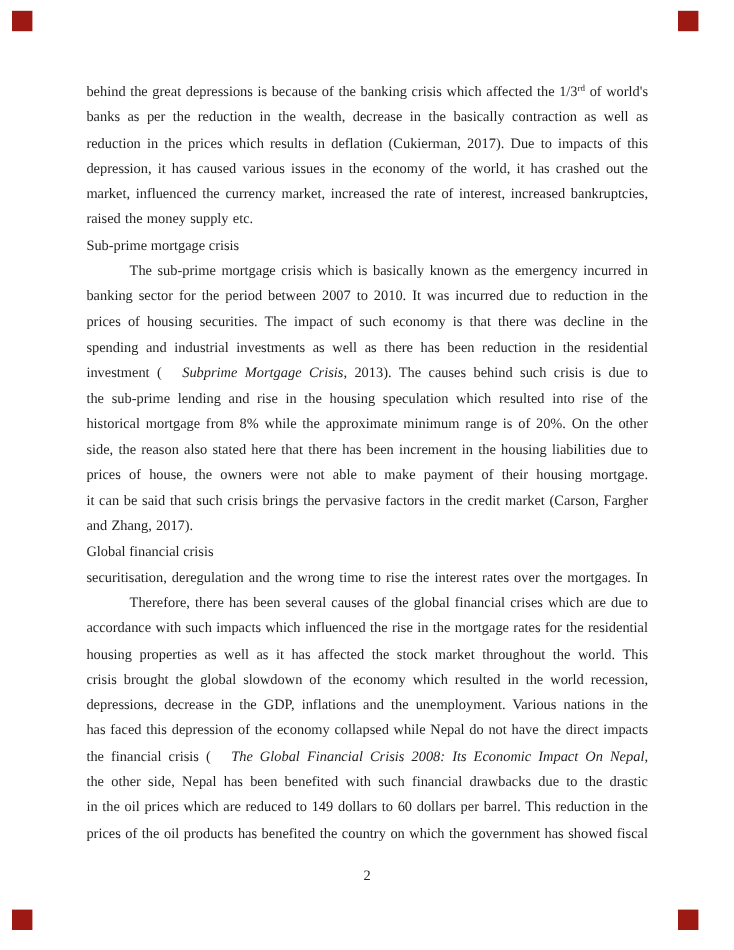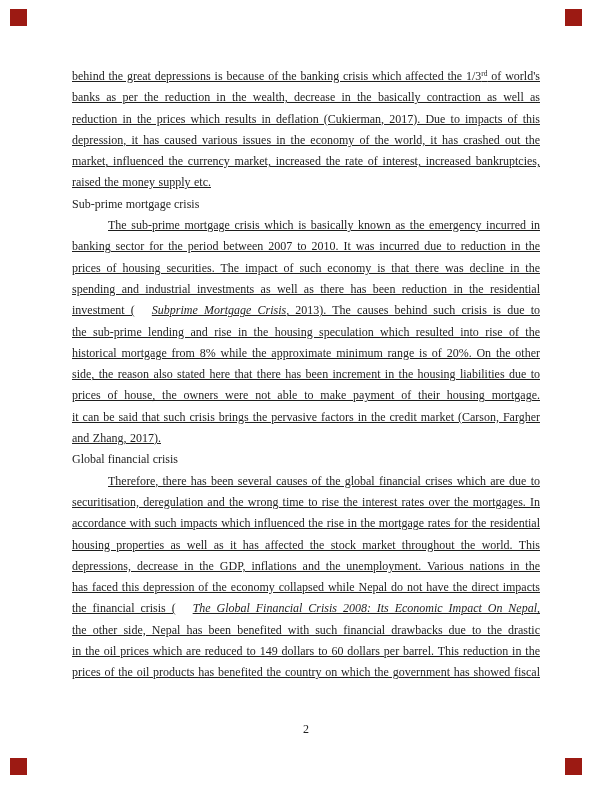--- a/index.html
+++ b/index.html
@@ -14,21 +14,21 @@
   }
   .marker { position: absolute; width: 17px; height: 17px; }
   .marker.tl { left: 10px;  top: 9px; }
   .marker.tr { left: 565px; top: 9px; }
   .marker.bl { left: 10px;  top: 758px; }
   .marker.br { left: 565px; top: 758px; }
   .content {
     position: absolute;
     left: 72px; top: 66px; width: 468px;
   }
-  .para { margin: 0; text-decoration: underline; }
+  .para { margin: 0; }
   .line {
     height: 21.3px; line-height: 21.3px;
     overflow: hidden;
     text-align: justify;
     text-align-last: justify;
     word-spacing: 0.5px;
   }
   .line.end { text-align: center; text-align-last: left; }
   .line.indent { text-indent: 36px; }
   .heading { height: 21.3px; line-height: 21.3px; }
@@ -77,24 +77,25 @@
         <div class="line"><span>prices of house, the owners were not able to make payment of their housing mortgage. Therefore,</span></div>
         <div class="line"><span>it can be said that such crisis brings the pervasive factors in the credit market (Carson, Fargher</span></div>
         <div class="line end"><span>and Zhang, 2017).</span></div>
       </div>
 
     <div class="heading">
       <span class="u">Global financial crisis</span>
     </div>
 
     <div class="para">
+        <div class="line"><span>securitisation, deregulation and the wrong time to rise the interest rates over the mortgages. In</span></div>
         <div class="line indent"><span>Therefore, there has been several causes of the global financial crises which are due to</span></div>
-        <div class="line"><span>securitisation, deregulation and the wrong time to rise the interest rates over the mortgages. In</span></div>
         <div class="line"><span>accordance with such impacts which influenced the rise in the mortgage rates for the residential</span></div>
         <div class="line"><span>housing properties as well as it has affected the stock market throughout the world. This financial</span></div>
+        <div class="line"><span>crisis brought the global slowdown of the economy which resulted in the world recession,</span></div>
         <div class="line"><span>depressions, decrease in the GDP, inflations and the unemployment. Various nations in the world</span></div>
         <div class="line"><span>has faced this depression of the economy collapsed while Nepal do not have the direct impacts of</span></div>
         <div class="line"><span>the financial crisis (</span><i>The Global Financial Crisis 2008: Its Economic Impact On Nepal</i><span>, 2018). On</span></div>
         <div class="line"><span>the other side, Nepal has been benefited with such financial drawbacks due to the drastic changes</span></div>
         <div class="line"><span>in the oil prices which are reduced to 149 dollars to 60 dollars per barrel. This reduction in the</span></div>
         <div class="line"><span>prices of the oil products has benefited the country on which the government has showed fiscal</span></div>
       </div>
   </div>
 
   <div class="footer">2</div>

